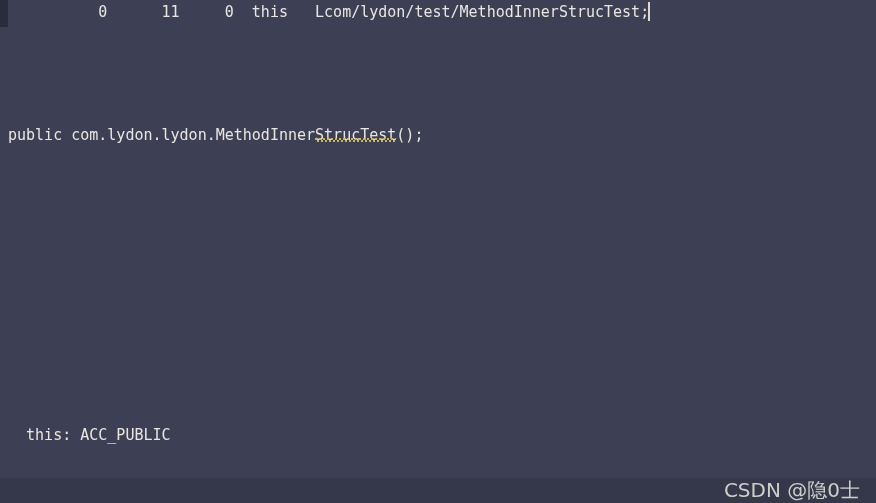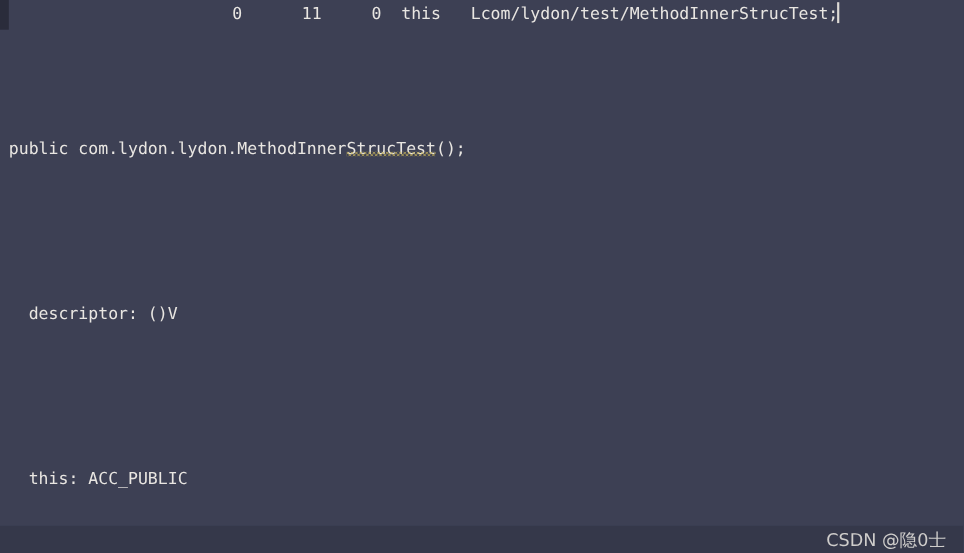--- a/index.html
+++ b/index.html
@@ -84,57 +84,56 @@
     left: 0;
     top: 0;
     width: 876px;
     height: 25px;
     line-height: 25px;
     white-space: pre;
     padding-left: 8px;
     box-sizing: border-box;
     color: #e9e6e2;
     z-index: 4;
-    text-align: center;
   }
   #text-cursor {
     display: inline-block;
     width: 2px;
     height: 19px;
     background: #dcd9d4;
     vertical-align: -4px;
     margin-left: -1px;
   }
   #watermark {
     position: absolute;
     right: 16px;
     top: 478px;
     height: 25px;
     line-height: 25px;
     font-family: "DejaVu Sans", "Liberation Sans", sans-serif;
-    font-size: 16px;
+    font-size: 20px;
     color: #cfcdcb;
     z-index: 6;
     white-space: pre;
   }
 </style>
 </head>
 <body>
 
 <div id="screen">
 
   <div id="caret-block"></div>
 
   <div id="code">
 
     
     <div class="code-line"><span class="tok">public com.lydon.lydon.MethodInner</span><span class="tok squiggle">StrucTest</span><span class="tok">();</span></div>
 
     
-    <div class="code-line"><span class="tok">  </span><span class="tok">descriptor: ()V</span></div>
+    <div class="code-line"><span class="tok">  </span></div>
 
     
     <div class="code-line"><span class="tok">  </span><span class="tok">this: ACC_PUBLIC</span></div>
 
     
     
 
     
     
 

